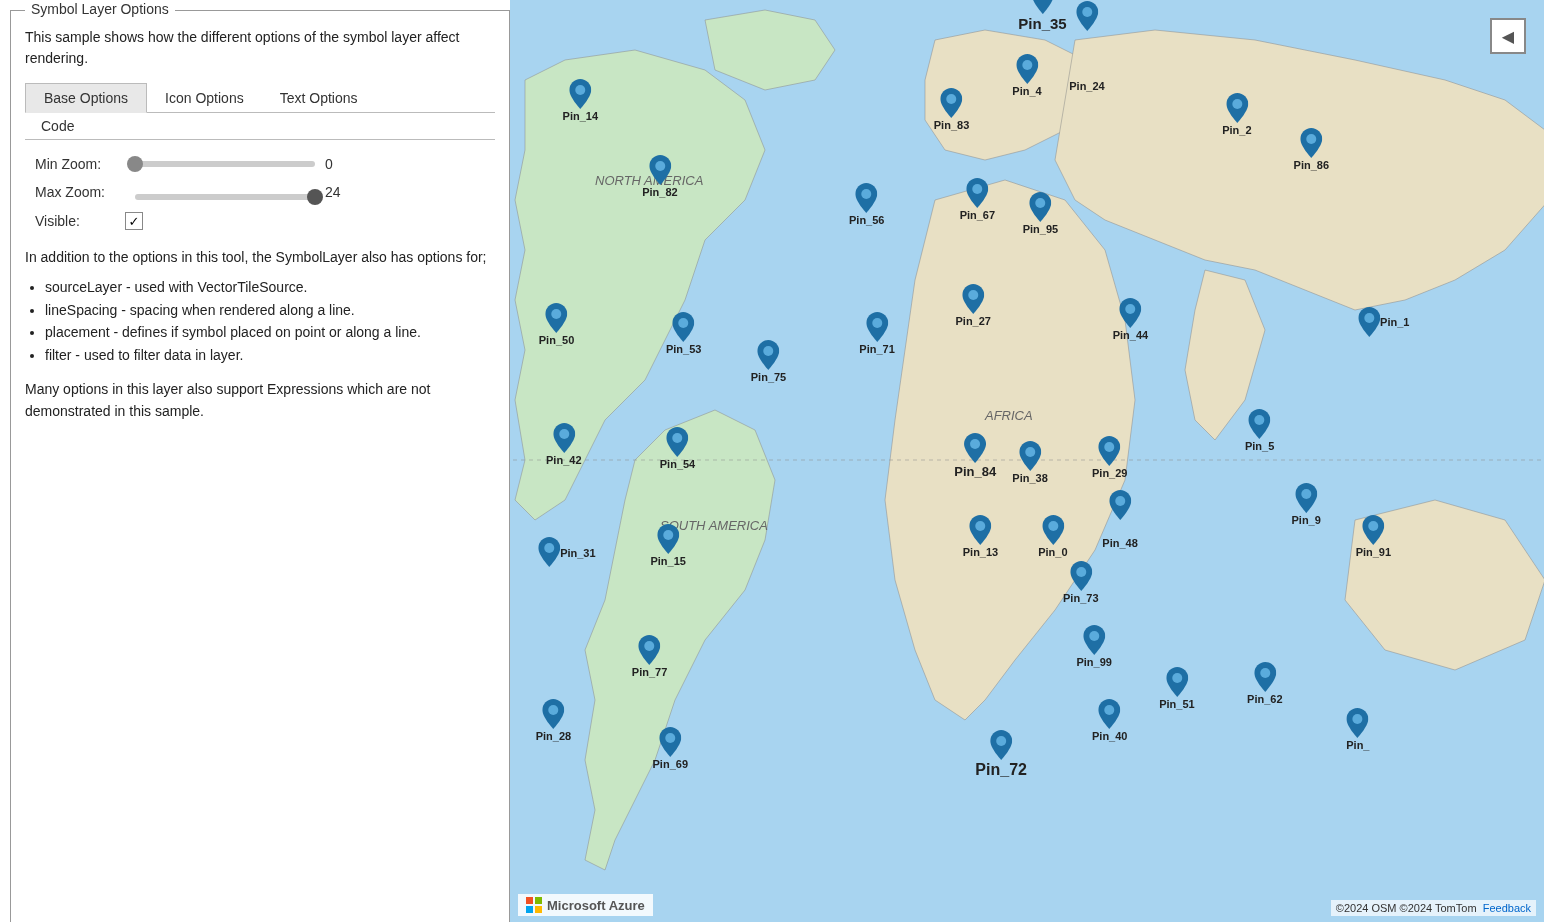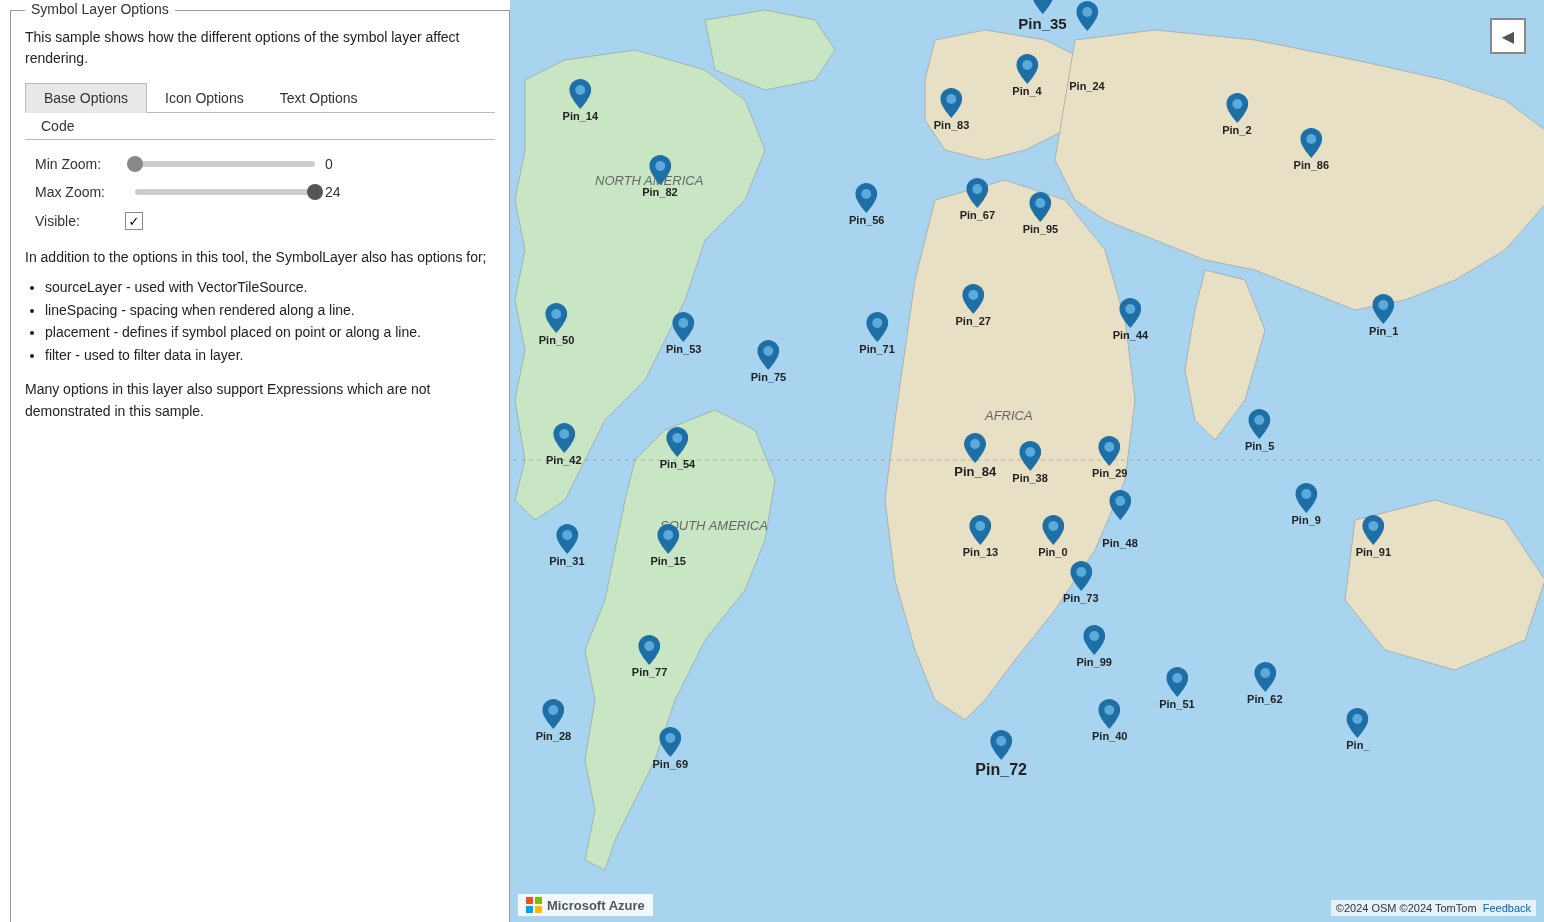--- a/index.html
+++ b/index.html
@@ -33,21 +33,21 @@
   </div>
 
   <div style="display:flex;align-items:center;margin-bottom:12px;margin-left:10px;">
     <span style="width:90px;font-size:14px;color:#333;">Min Zoom:</span>
     <div style="position:relative;width:180px;height:6px;background:#ccc;border-radius:3px;margin:0 10px;cursor:pointer;">
       <div style="position:absolute;top:50%;left:0%;transform:translate(-50%,-50%);width:16px;height:16px;background:#888;border-radius:50%;cursor:pointer;"></div>
     </div>
     <span style="font-size:14px;color:#333;">0</span>
   </div>
 
-  <div style="display:flex;align-items:center;margin-bottom:12px;margin-left:10px;">
+  <div style="display:flex;align-items:flex-end;margin-bottom:12px;margin-left:10px;">
     <span style="width:90px;font-size:14px;color:#333;">Max Zoom:</span>
     <div style="position:relative;width:180px;height:6px;background:#ccc;border-radius:3px;margin:0 10px;cursor:pointer;">
       <div style="position:absolute;top:50%;left:100%;transform:translate(-50%,-50%);width:16px;height:16px;background:#555;border-radius:50%;cursor:pointer;"></div>
     </div>
     <span style="font-size:14px;color:#333;">24</span>
   </div>
 
   <div style="display:flex;align-items:center;margin-bottom:16px;margin-left:10px;">
     <span style="width:90px;font-size:14px;color:#333;">Visible:</span>
     <div style="width:18px;height:18px;border:1px solid #888;background:#fff;display:flex;align-items:center;justify-content:center;cursor:pointer;font-size:13px;">✓</div>
@@ -208,21 +208,21 @@
         </svg>
         <span style="font-size: 11px; color: rgb(34, 34, 34); white-space: nowrap; font-weight: bold; font-family: Arial, sans-serif; margin-top: 1px;">Pin_27</span>
       </div>
       <div style="position: absolute; left: 60%; top: 37%; transform: translate(-50%, -100%); display: flex; flex-direction: column; align-items: center; cursor: pointer; pointer-events: auto;">
         <svg width="22" height="30" viewBox="0 0 22 30">
           <path d="M11 0 C5 0 0 5 0 11 C0 18 11 30 11 30 C11 30 22 18 22 11 C22 5 17 0 11 0 Z" fill="#1e6fa5"></path>
           <circle cx="11" cy="11" r="5" fill="#5aabdc"></circle>
         </svg>
         <span style="font-size: 11px; color: rgb(34, 34, 34); white-space: nowrap; font-weight: bold; font-family: Arial, sans-serif; margin-top: 1px;">Pin_44</span>
       </div>
-      <div style="position: absolute; left: 84.5%; top: 36.5%; transform: translate(-50%, -100%); display: flex; flex-direction: column; align-items: center; cursor: pointer; pointer-events: auto;">
+      <div style="position: absolute; left: 84.5%; top: 36.5%; transform: translate(-50%, -100%); display: flex; align-items: center; cursor: pointer; pointer-events: auto;">
         <svg width="22" height="30" viewBox="0 0 22 30">
           <path d="M11 0 C5 0 0 5 0 11 C0 18 11 30 11 30 C11 30 22 18 22 11 C22 5 17 0 11 0 Z" fill="#1e6fa5"></path>
           <circle cx="11" cy="11" r="5" fill="#5aabdc"></circle>
         </svg>
         <span style="font-size: 11px; color: rgb(34, 34, 34); white-space: nowrap; font-weight: bold; font-family: Arial, sans-serif; margin-top: 1px;">Pin_1</span>
       </div>
       <div style="position: absolute; left: 5.2%; top: 50.5%; transform: translate(-50%, -100%); display: flex; flex-direction: column; align-items: center; cursor: pointer; pointer-events: auto;">
         <svg width="22" height="30" viewBox="0 0 22 30">
           <path d="M11 0 C5 0 0 5 0 11 C0 18 11 30 11 30 C11 30 22 18 22 11 C22 5 17 0 11 0 Z" fill="#1e6fa5"></path>
           <circle cx="11" cy="11" r="5" fill="#5aabdc"></circle>
@@ -292,21 +292,21 @@
         </svg>
         <span style="font-size: 11px; color: rgb(34, 34, 34); white-space: nowrap; font-weight: bold; font-family: Arial, sans-serif; margin-top: 1px;">Pin_0</span>
       </div>
       <div style="position: absolute; left: 59%; top: 59.5%; transform: translate(-50%, -100%); display: flex; flex-direction: column; align-items: center; cursor: pointer; pointer-events: auto;">
         <svg width="22" height="30" viewBox="0 0 22 30">
           <path d="M11 0 C5 0 0 5 0 11 C0 18 11 30 11 30 C11 30 22 18 22 11 C22 5 17 0 11 0 Z" fill="#1e6fa5"></path>
           <circle cx="11" cy="11" r="5" fill="#5aabdc"></circle>
         </svg>
         <span style="font-size: 11px; color: rgb(34, 34, 34); white-space: nowrap; font-weight: bold; font-family: Arial, sans-serif; margin-top: 17px;">Pin_48</span>
       </div>
-      <div style="position: absolute; left: 5.5%; top: 61.5%; transform: translate(-50%, -100%); display: flex; flex-direction: column; align-items: center; cursor: pointer; pointer-events: auto;">
+      <div style="position: absolute; left: 5.5%; top: 61.5%; transform: translate(-50%, -100%); display: flex; flex-direction: row; align-items: center; cursor: pointer; pointer-events: auto;">
         <svg width="22" height="30" viewBox="0 0 22 30">
           <path d="M11 0 C5 0 0 5 0 11 C0 18 11 30 11 30 C11 30 22 18 22 11 C22 5 17 0 11 0 Z" fill="#1e6fa5"></path>
           <circle cx="11" cy="11" r="5" fill="#5aabdc"></circle>
         </svg>
         <span style="font-size: 11px; color: rgb(34, 34, 34); white-space: nowrap; font-weight: bold; font-family: Arial, sans-serif; margin-top: 1px;">Pin_31</span>
       </div>
       <div style="position: absolute; left: 15.3%; top: 61.5%; transform: translate(-50%, -100%); display: flex; flex-direction: column; align-items: center; cursor: pointer; pointer-events: auto;">
         <svg width="22" height="30" viewBox="0 0 22 30">
           <path d="M11 0 C5 0 0 5 0 11 C0 18 11 30 11 30 C11 30 22 18 22 11 C22 5 17 0 11 0 Z" fill="#1e6fa5"></path>
           <circle cx="11" cy="11" r="5" fill="#5aabdc"></circle>

